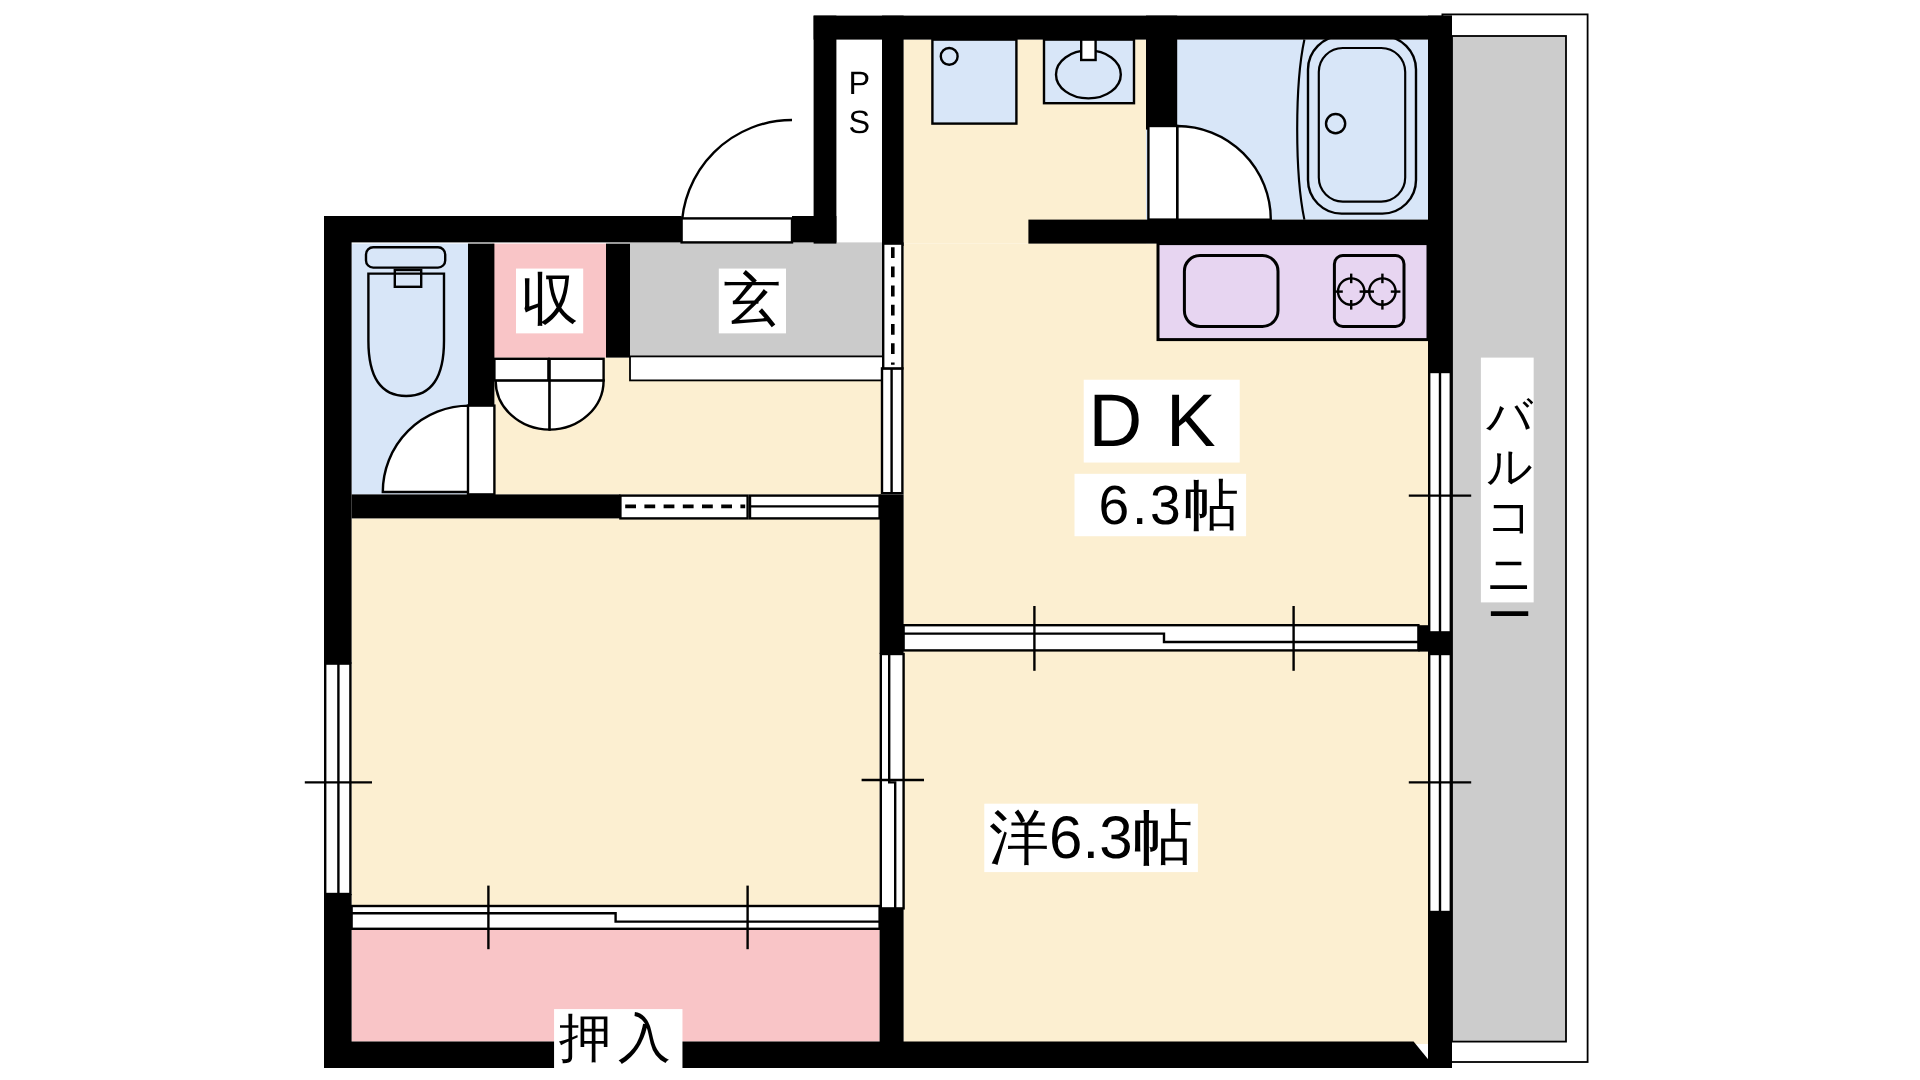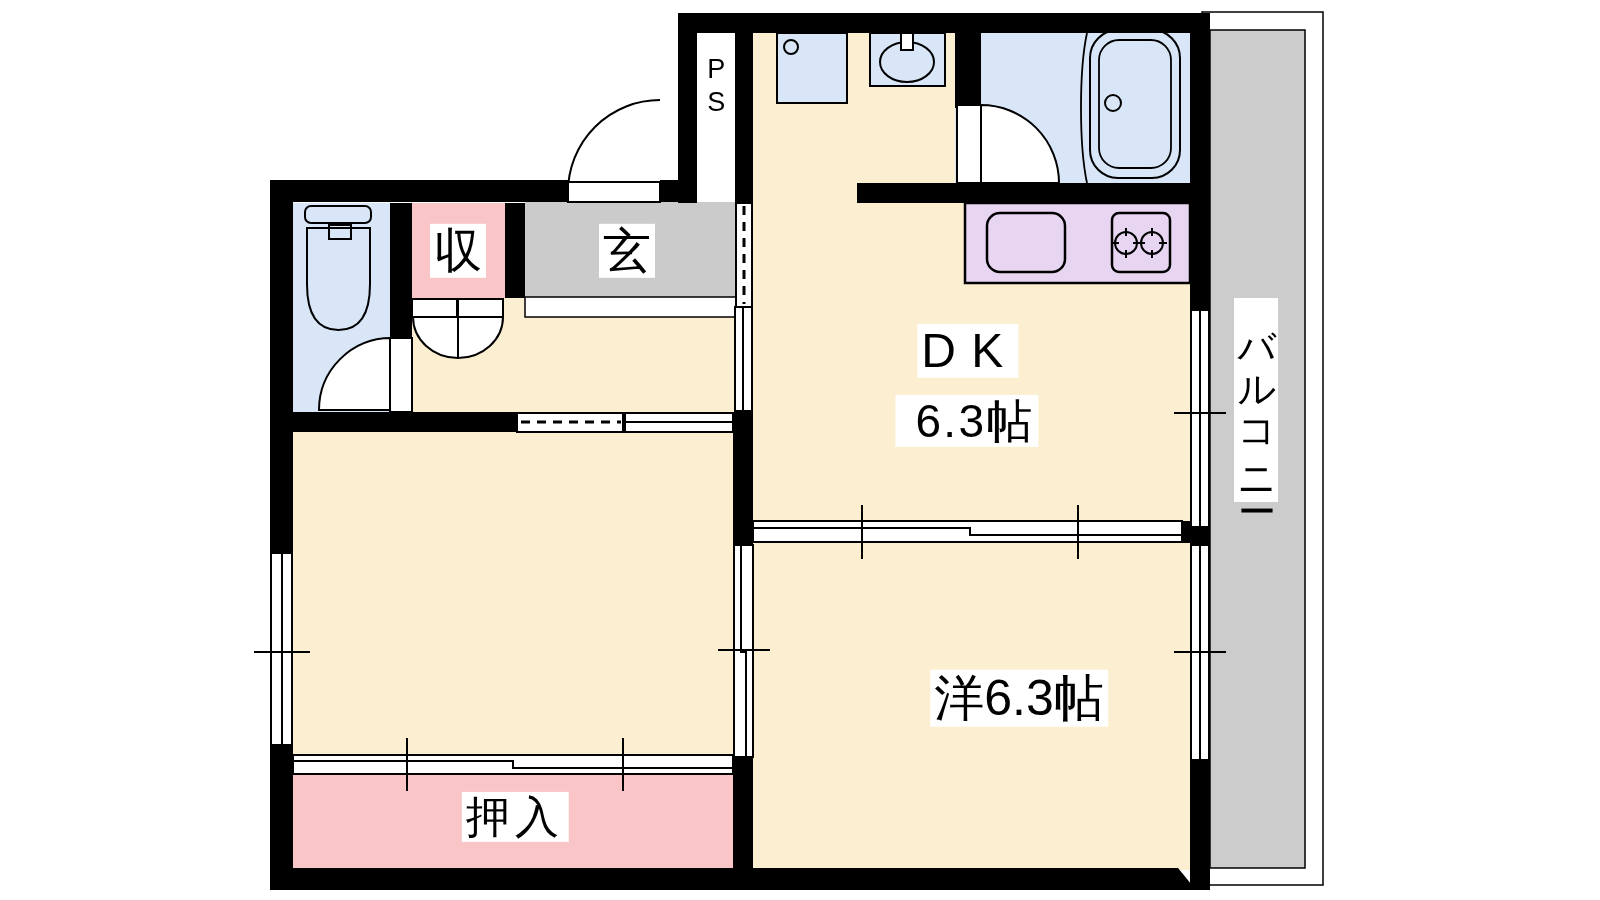--- a/index.html
+++ b/index.html
@@ -2,21 +2,21 @@
 <html><head>
 <meta charset="utf-8">
 <style>
   html,body{margin:0;padding:0;background:#fff;}
   #stage{position:relative;width:1600px;height:900px;background:#fff;overflow:hidden;
          font-family:"Liberation Sans","DejaVu Sans",sans-serif;}
   #plan-svg{position:absolute;left:0;top:0;}
   .lbl{position:absolute;transform:translate(-50%,-50%);background:#fff;color:#000;
        line-height:1.05;text-align:center;white-space:nowrap;padding:2px 4px;}
   .lbl-room{font-size:50px;}
-  .lbl-dk{font-size:48px;letter-spacing:0.32em;padding-right:0;}
+  .lbl-dk{font-size:62px;letter-spacing:0.32em;padding-right:0;}
   .lbl-dksize{font-size:46px;letter-spacing:0.05em;padding-left:20px;}
   .lbl-small{font-size:48px;}
   .lbl-oshiire{font-size:44px;letter-spacing:0.12em;}
   .lbl-vert{writing-mode:vertical-rl;text-orientation:mixed;font-size:38px;
             letter-spacing:0.1em;transform:translate(-50%,0);padding:6px 2px;}
   .lbl-ps{writing-mode:vertical-rl;text-orientation:upright;font-size:27px;
           letter-spacing:0.12em;background:transparent;transform:translate(-50%,0);}
 </style>
 </head>
 <body>
@@ -191,16 +191,16 @@
           <line x1="1159" y1="243" x2="1167" y2="243"></line>
     </g>
   </g>
 </svg>
 
   <div class="lbl lbl-ps" style="left:716px;top:52px;">PS</div>
   <div class="lbl lbl-small" style="left:458px;top:251px;">収</div>
   <div class="lbl lbl-small" style="left:627px;top:251px;">玄</div>
   <div class="lbl lbl-dk" style="left:968px;top:351px;">DK</div>
   <div class="lbl lbl-dksize" style="left:967px;top:421px;">6.3帖</div>
-  <div class="lbl lbl-room" style="left:1019px;top:698px;">洋6.3帖</div>
-  <div class="lbl lbl-oshiire" style="left:515px;top:817px;">押入</div>
+  <div class="lbl lbl-room" style="left:909px;top:698px;">洋6.3帖</div>
+  <div class="lbl lbl-oshiire" style="left:515px;top:866px;">押入</div>
   <div class="lbl lbl-vert" style="left:1256px;top:298px;">バルコニー</div>
 </div>
 
 </body></html>

